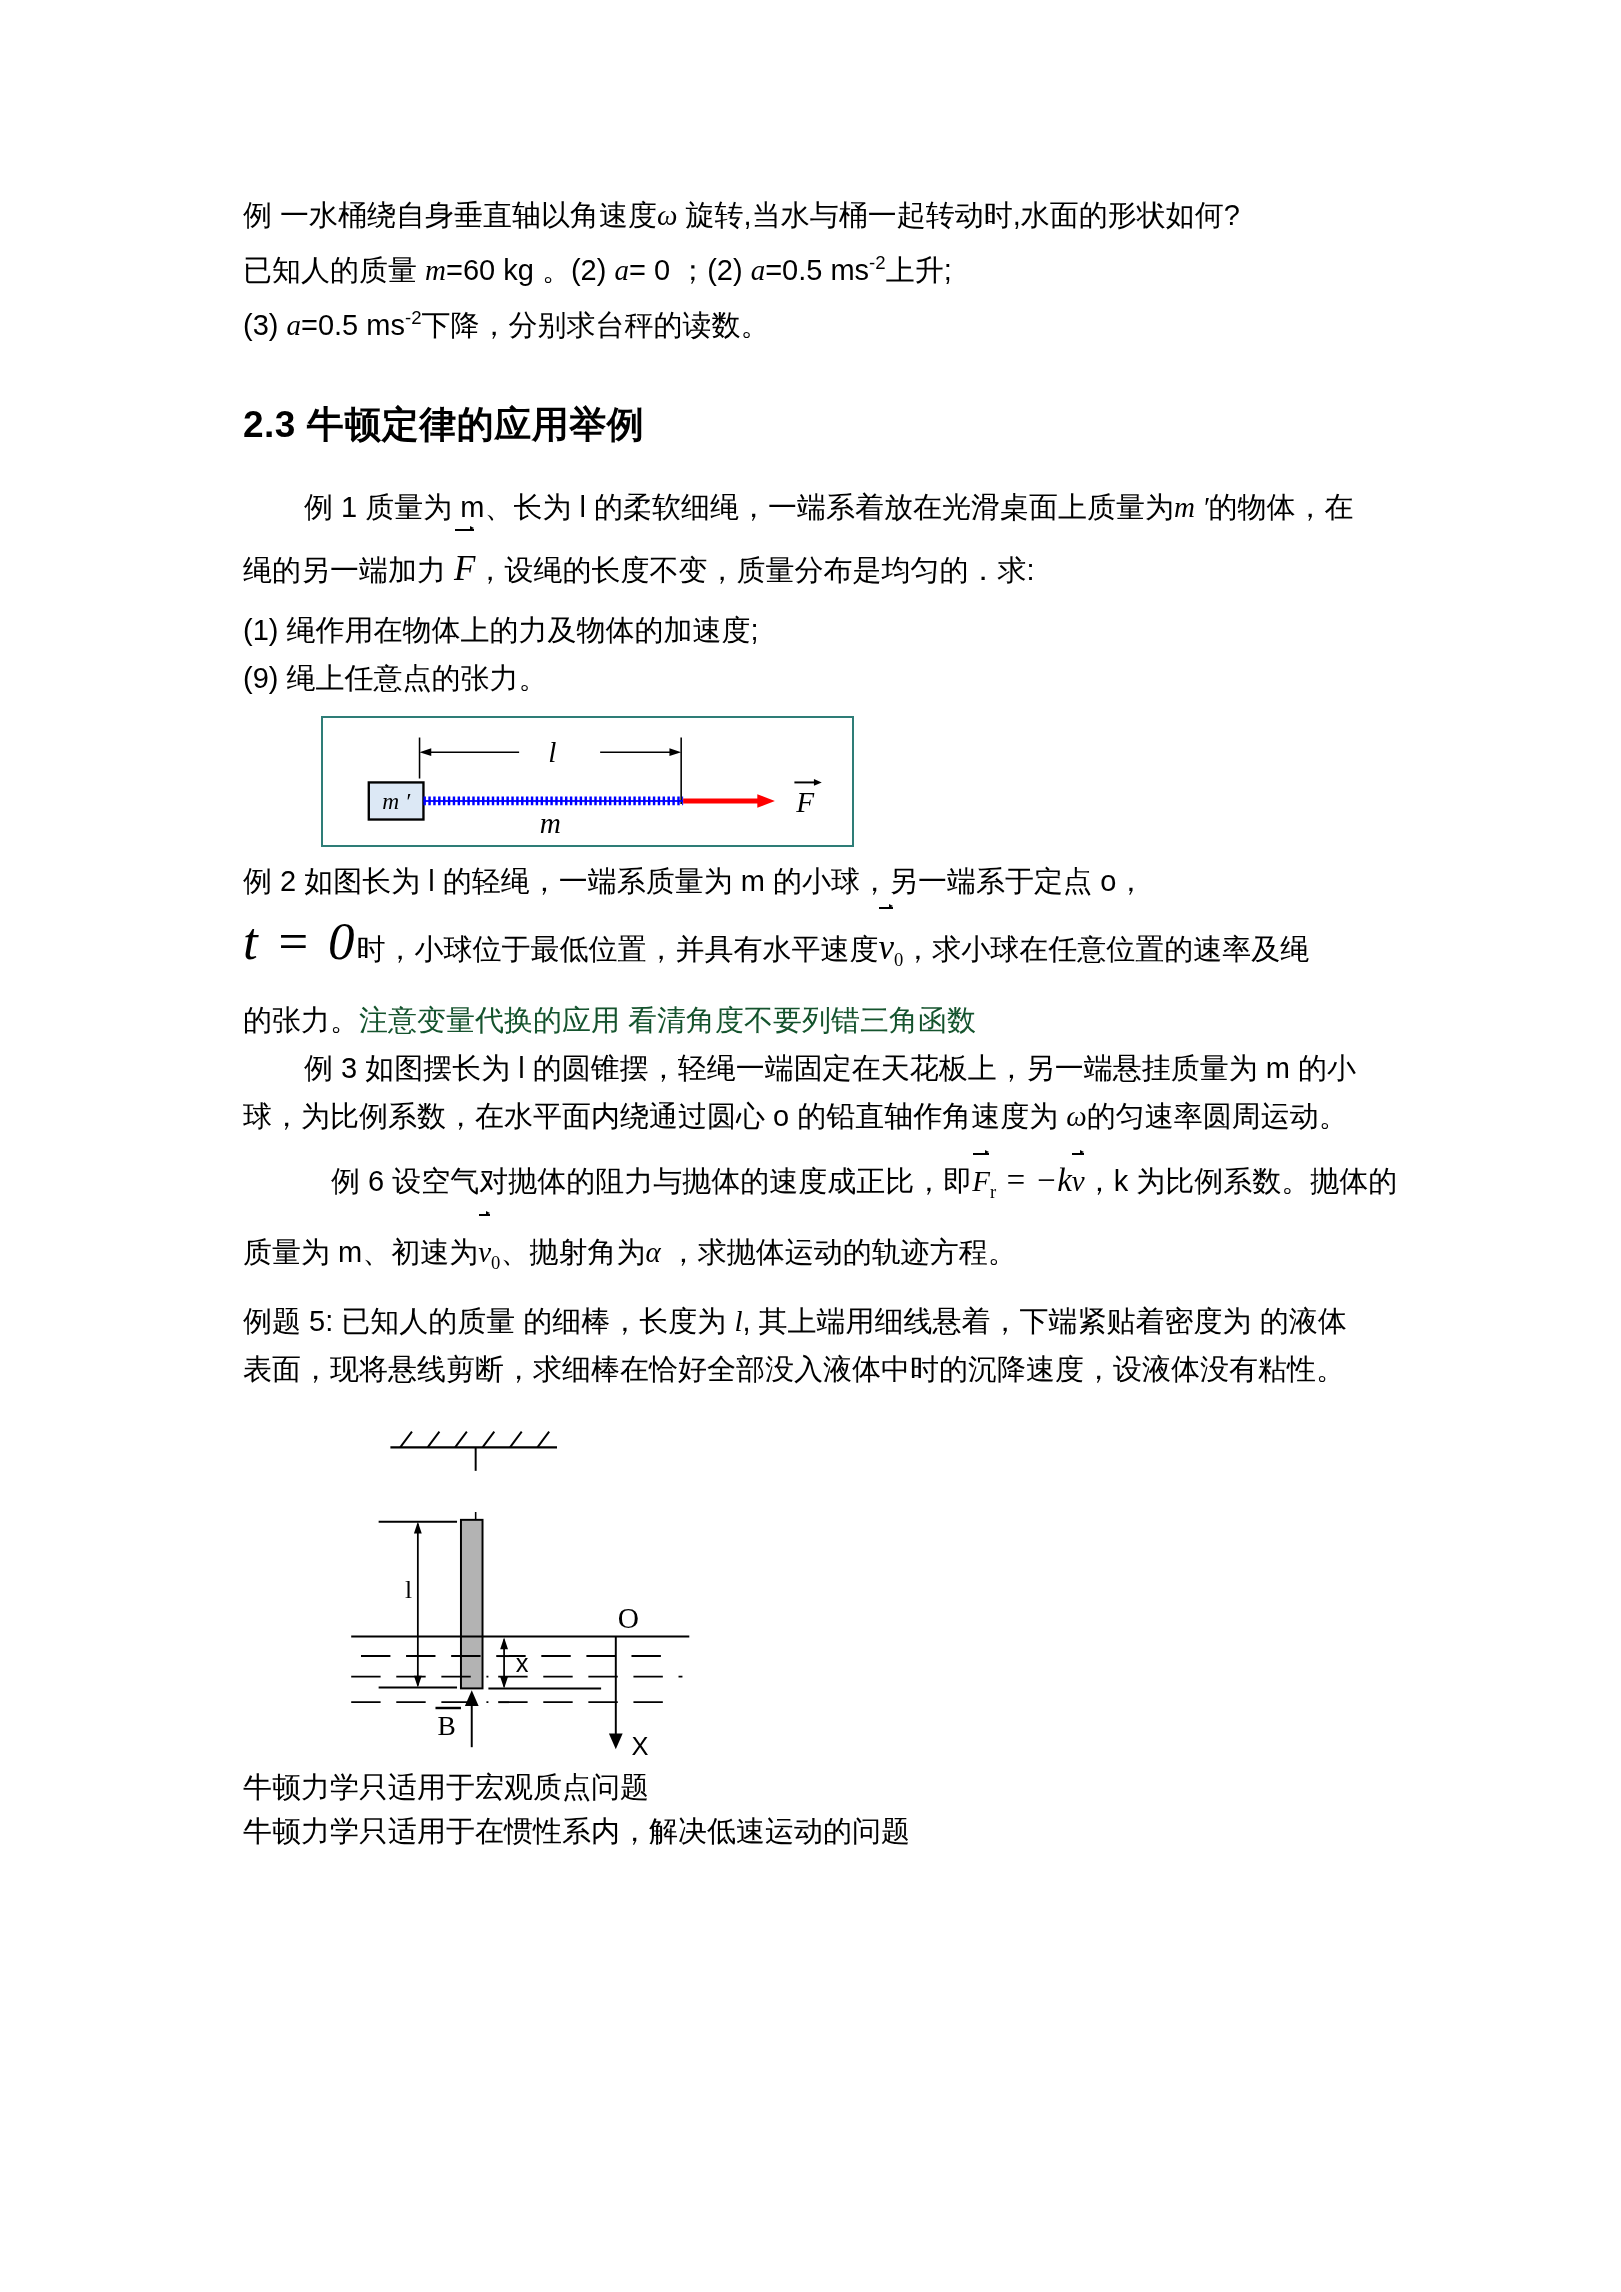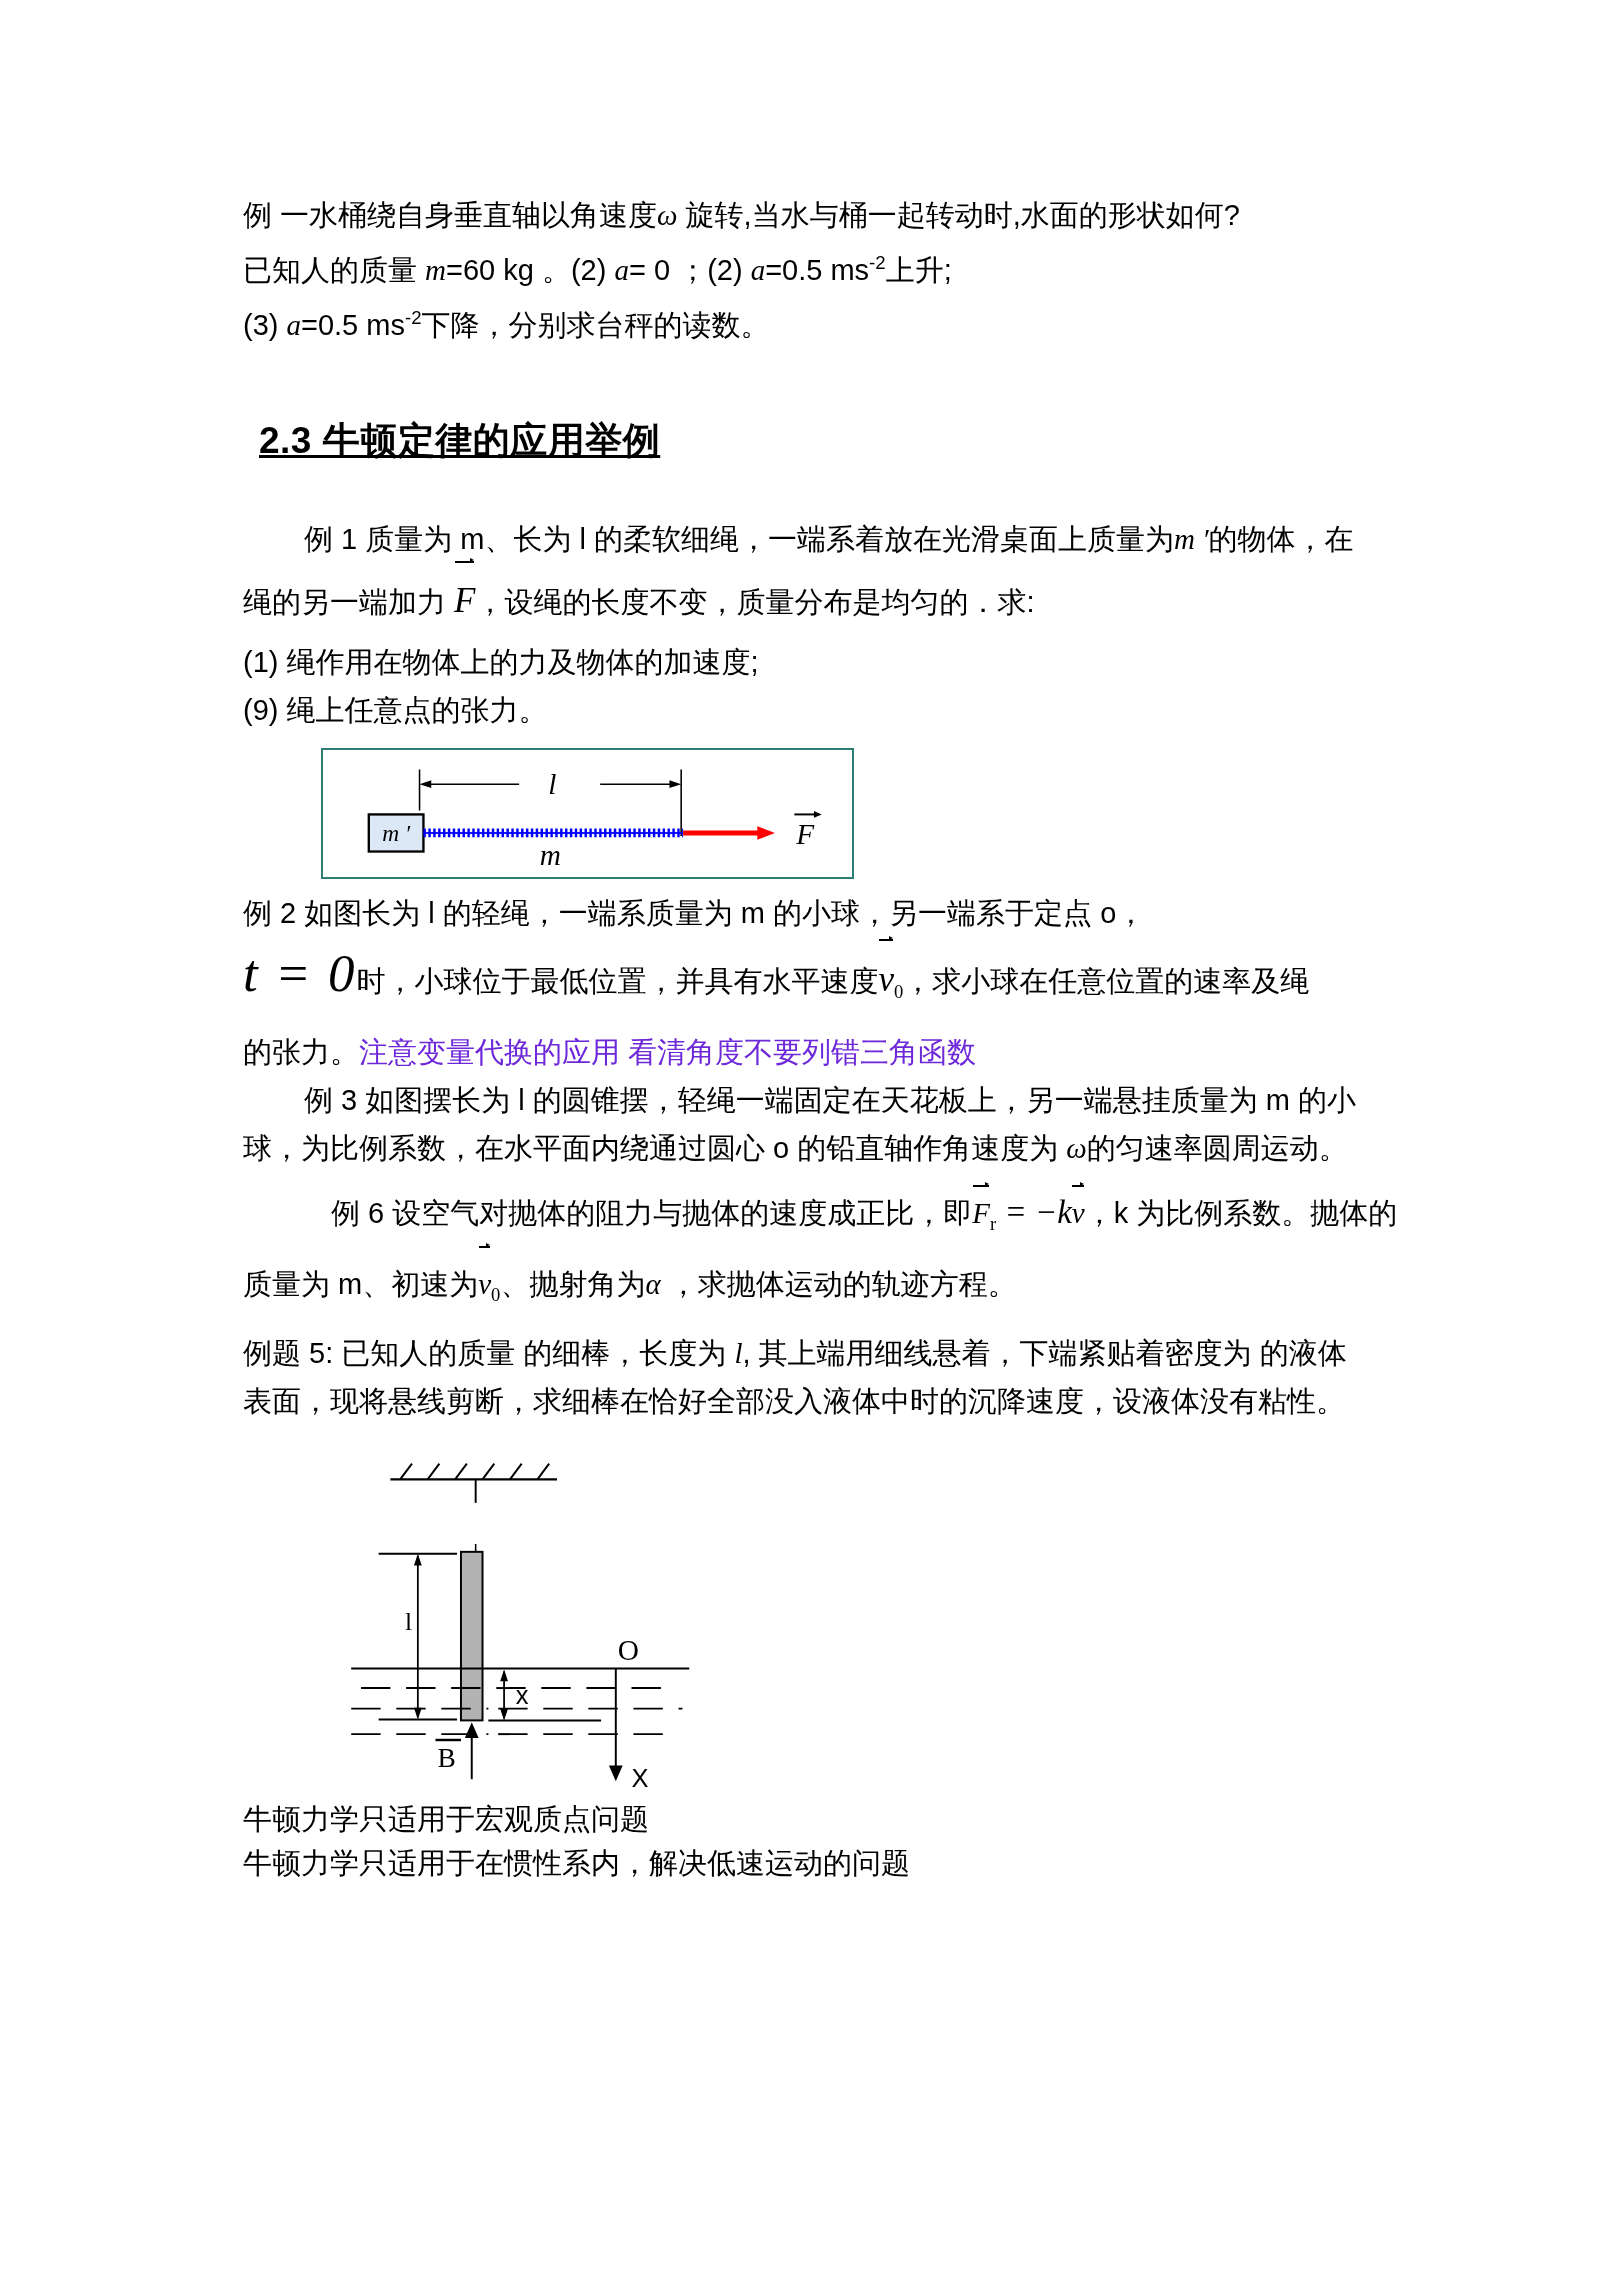--- a/index.html
+++ b/index.html
@@ -68,44 +68,43 @@
     border-left: 4.9px solid currentColor;
     border-top: 2.9px solid transparent;
     border-bottom: 2.9px solid transparent;
   }
 
   
   .heading {
     font-size: 37px;
     font-weight: bold;
     line-height: 51px;
-    margin: 16px;
+    margin: 0;
     letter-spacing: 0.5px;
-    text-decoration: underline;
   }
 
   .blk { margin: 0; }
 
   .indent2 { padding-left: 61px; }
   .indent3 { padding-left: 88px; }
 
   
   .bigmath {
     font-family: "Liberation Serif", serif;
     font-style: italic;
     font-size: 53px;
     letter-spacing: 2px;
     margin-top: 25px;
   }
   .midmath {
     font-family: "Liberation Serif", serif;
     font-style: italic;
     font-size: 33px;
   }
-  .redtext { color: #6d28d9; }
+  .redtext { color: #14532d; }
 
   
   .fig1 {
     position: relative;
     width: 529px;
     height: 127px;
     border: 2px solid #2e7d77;
     margin: 13.7px 0 9.8px 78px;
     background: #ffffff;
   }

